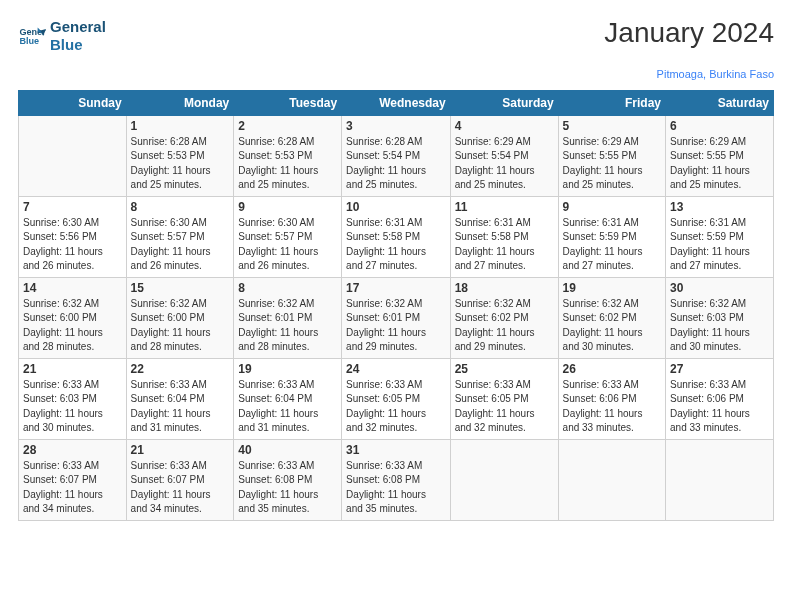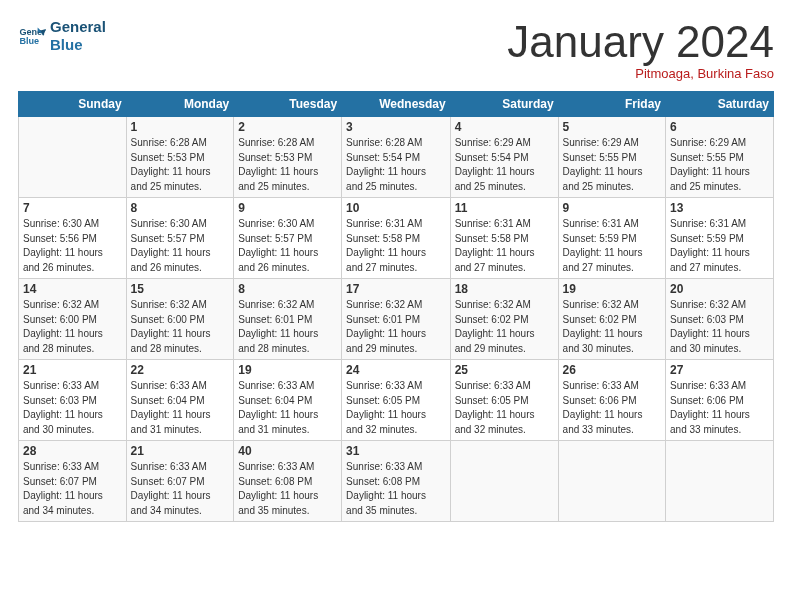--- a/index.html
+++ b/index.html
@@ -29,28 +29,29 @@
     }
     .logo-icon {
       width: 28px;
       height: 28px;
       margin-right: 4px;
     }
     .title-block {
       text-align: right;
     }
     .calendar-title {
-      font-size: 44px;
+      font-size: 28px;
       font-weight: normal;
       color: #333;
       line-height: 1.1;
     }
     .calendar-subtitle {
-      font-size: 13px;
-      color: #b91c1c;
+      font-size: 11px;
+      color: #3b82f6;
+      margin-top: 19px;
     }
     table {
       width: 100%;
       border-collapse: collapse;
       font-size: 10px;
     }
     thead tr th {
       background-color: #2471a3;
       color: #fff;
       padding: 5px 4px;
@@ -257,21 +258,21 @@
 and 29 minutes.</div>
           </td>
           <td>
             <span class="day-num">19</span>
             <div class="day-info" style="white-space: pre-line;">Sunrise: 6:32 AM
 Sunset: 6:02 PM
 Daylight: 11 hours
 and 30 minutes.</div>
           </td>
           <td>
-            <span class="day-num">20</span>
+            <span class="day-num">30</span>
             <div class="day-info" style="white-space: pre-line;">Sunrise: 6:32 AM
 Sunset: 6:03 PM
 Daylight: 11 hours
 and 30 minutes.</div>
           </td>
         </tr>
         <tr>
           <td>
             <span class="day-num">21</span>
             <div class="day-info" style="white-space: pre-line;">Sunrise: 6:33 AM

